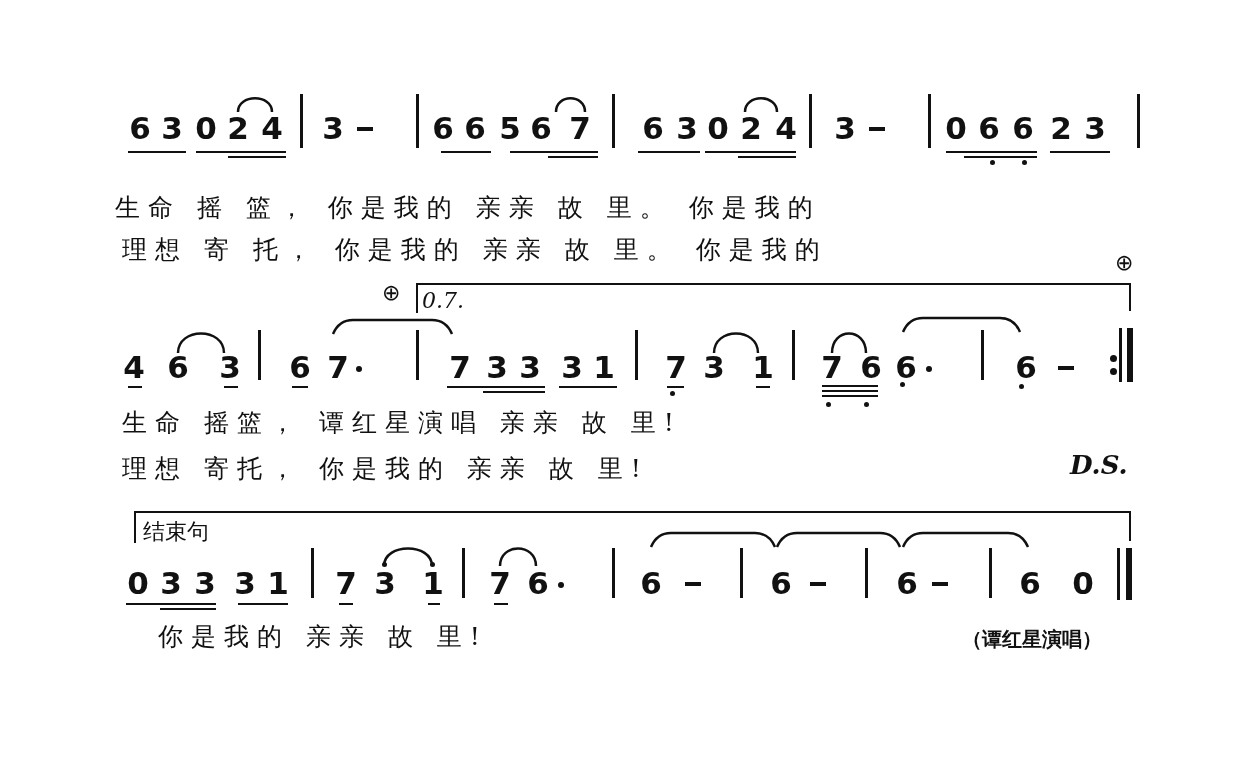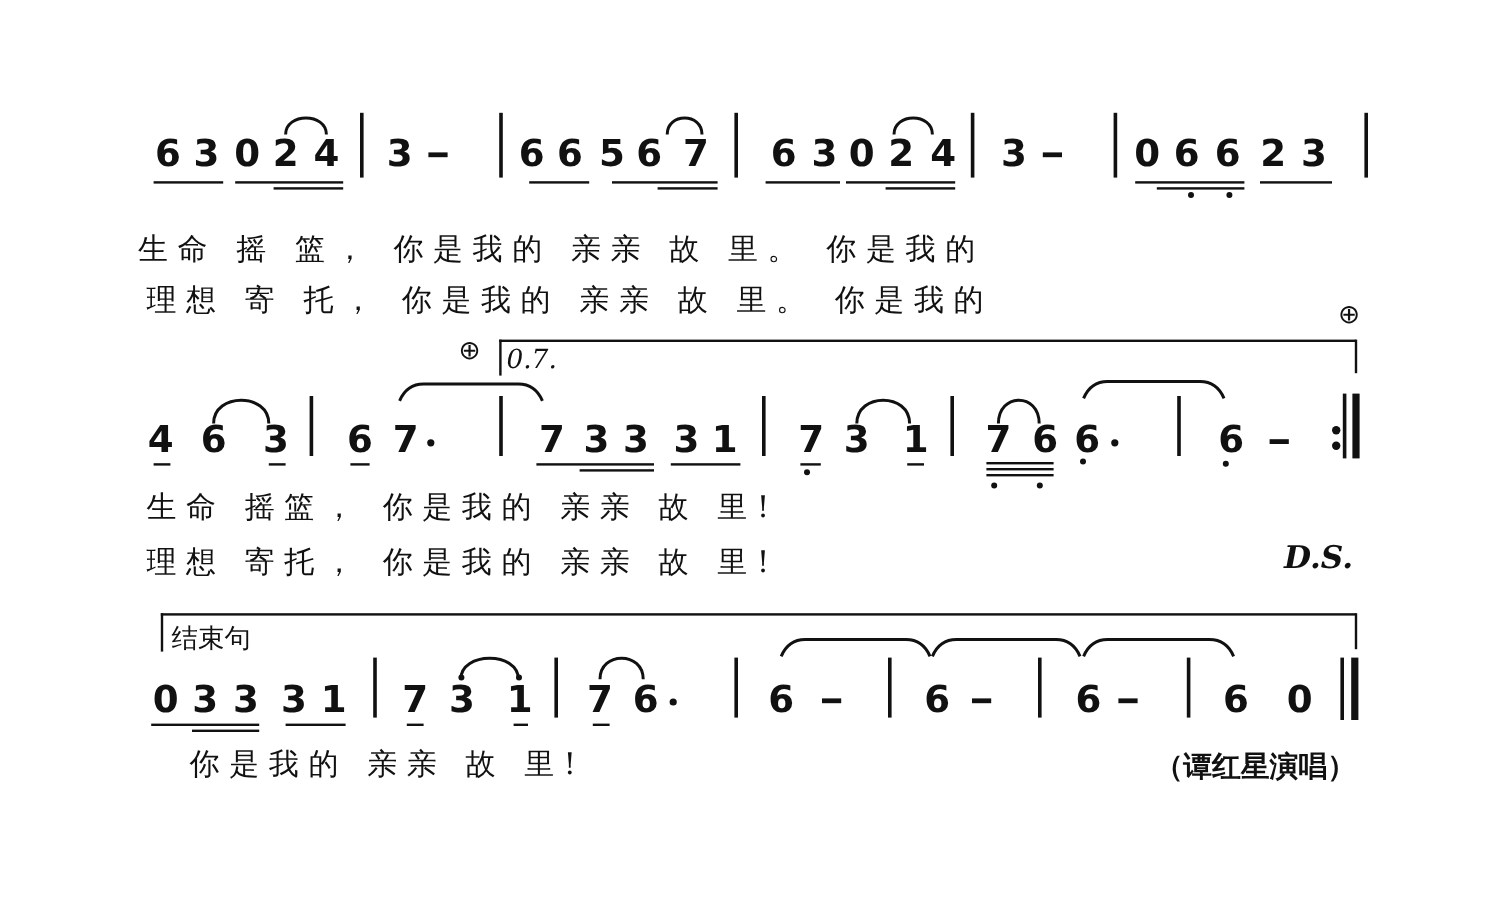--- a/index.html
+++ b/index.html
@@ -6,21 +6,21 @@
   body { width:1250px; height:762px; position:relative; overflow:hidden; font-family:"DejaVu Sans", sans-serif; color:#111; }
   #score { position:absolute; left:0; top:0; width:1250px; height:762px; }
   .note { position:absolute; font-family:"DejaVu Sans", sans-serif; font-weight:bold; font-size:31px; line-height:31px; width:24px; text-align:center; transform:translateX(-50%); color:#111; }
   .dash { position:absolute; height:4px; width:16px; background:#111; }
   .bar { position:absolute; width:3px; background:#111; }
   .bar.thick { width:6px; }
   .uline { position:absolute; height:2px; background:#111; }
   .dot { position:absolute; width:5px; height:5px; border-radius:50%; background:#111; }
   .aug { position:absolute; width:6px; height:6px; border-radius:50%; background:#111; }
   .lyric { position:absolute; font-family:"DejaVu Serif", serif; font-size:25px; line-height:28px; letter-spacing:8px; white-space:nowrap; color:#111; }
-  .lyric.sans { font-family:"DejaVu Sans", sans-serif; font-weight:bold; letter-spacing:0; font-size:24px; }
+  .lyric.sans { font-family:"DejaVu Sans", sans-serif; font-weight:bold; letter-spacing:0; font-size:20px; }
   .label { position:absolute; white-space:nowrap; color:#111; }
   .volta-line { position:absolute; background:#111; }
   .ds { font-family:"DejaVu Serif", serif; font-style:italic; font-weight:bold; font-size:26px; }
   .volta-text { font-family:"DejaVu Serif", serif; font-style:italic; font-size:22px; }
   .coda-text { font-family:"DejaVu Sans", sans-serif; font-size:22px; }
   svg.arcs { position:absolute; left:0; top:0; width:1250px; height:762px; pointer-events:none; }
 </style>
 </head>
 <body>
 
@@ -178,17 +178,17 @@
       <div class="uline" style="left: 339px; top: 603px; width: 14px;"></div>
       <div class="uline" style="left: 428px; top: 603px; width: 12px;"></div>
       <div class="uline" style="left: 494px; top: 603px; width: 14px;"></div>
       <div class="dot" style="left: 382px; top: 562px;"></div>
       <div class="dot" style="left: 430px; top: 562px;"></div>
       <div class="aug" style="left: 558px; top: 582px;"></div>
     </div>
   <div id="lyrics">
       <div class="lyric" style="left: 115px; top: 170px; margin-top: 24px;">生命 摇  篮，  你是我的  亲亲 故  里。  你是我的</div>
       <div class="lyric" style="left: 122px; top: 204px; margin-top: 32px;">理想 寄  托，  你是我的  亲亲 故  里。  你是我的</div>
-      <div class="lyric" style="left: 122px; top: 409px;">生命    摇篮，   你是我的 亲亲    故 里!</div>
+      <div class="lyric" style="left: 122px; top: 409px;">生命    摇篮，   谭红星演唱 亲亲    故 里!</div>
       <div class="lyric" style="left: 122px; top: 455px;">理想    寄托，   你是我的 亲亲    故 里!</div>
       <div class="lyric" style="left: 158px; top: 623px;">你是我的 亲亲    故       里!</div>
     </div>
 </div>
 
 </body></html>

